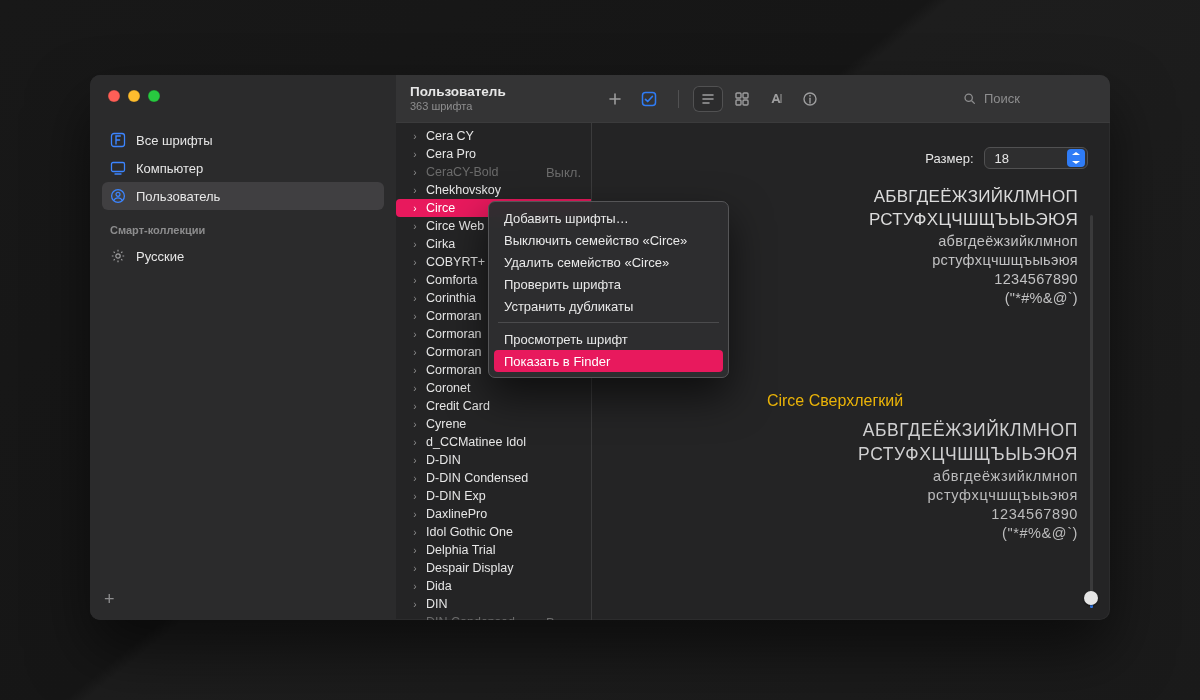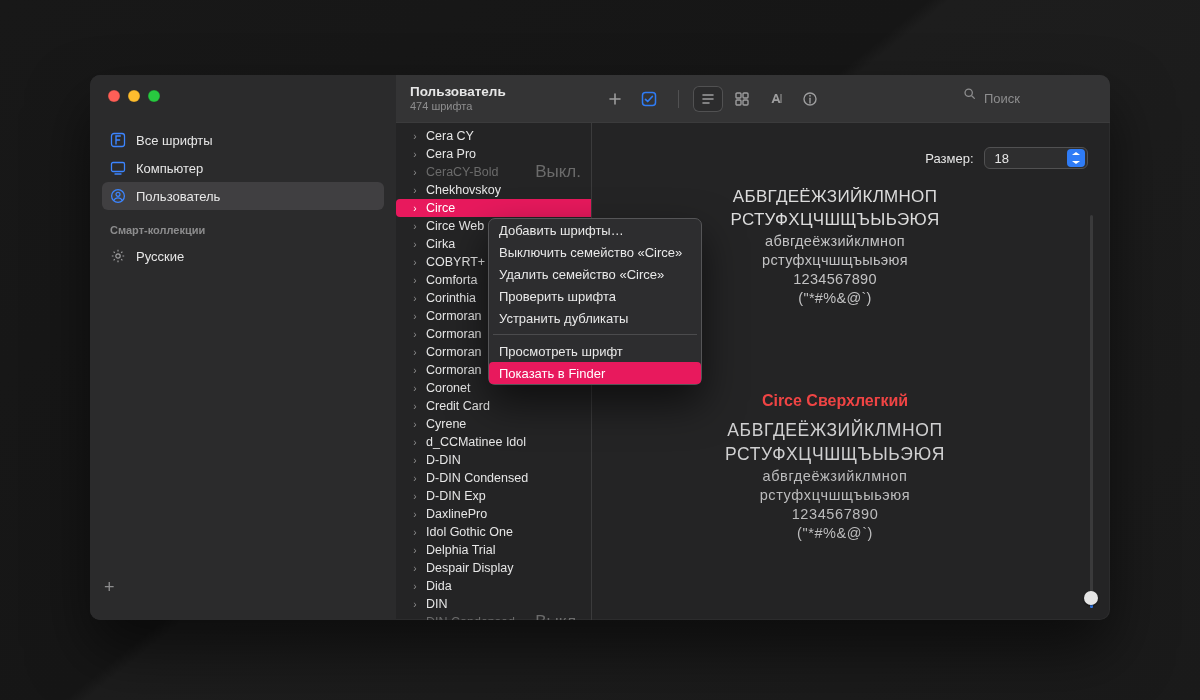--- a/index.html
+++ b/index.html
@@ -44,21 +44,21 @@
     display: flex;
     overflow: hidden;
   }
 
   
   .sidebar {
     width: 306px;
     background: var(--bg-sidebar);
     display: flex;
     flex-direction: column;
-    padding: 0 0 16px 0;
+    padding: 0 0 4px 0;
   }
   .traffic {
     display: flex; gap: 8px;
     padding: 15px 0 12px 18px;
   }
   .traffic span {
     width: 12px; height: 12px; border-radius: 50%;
     box-shadow: inset 0 0 0 .5px rgba(0,0,0,.25);
   }
   .sidebar-body { padding: 12px 12px 0 12px; }
@@ -115,21 +115,21 @@
     width: 30px; height: 26px;
     border-radius: 6px;
     display: flex; align-items: center; justify-content: center;
     color: var(--icon-gray);
   }
   .tb-btn svg { width: 16px; height: 16px; }
   .tb-btn.view-active { background: #2c2c2d; box-shadow: inset 0 0 0 1px var(--outline); }
   .tb-btn.check svg { color: var(--blue); }
   .search-wrap {
     margin-left: auto;
-    display: flex; gap: 6px;
+    display: flex; align-items: center; gap: 6px;
     color: var(--txt-dim);
     font-size: 13px;
     padding: 0 6px 0 10px;
     height: 24px;
   }
   .search-wrap input {
     background: transparent; border: none; outline: none;
     color: var(--txt); font-size: 13px;
     width: 110px;
   }
@@ -158,21 +158,21 @@
     color: var(--txt);
     white-space: nowrap;
     position: relative;
   }
   .font-row .chev {
     width: 10px; display: inline-flex; justify-content: center;
     color: var(--txt-dim); font-size: 10px; margin-right: 6px;
   }
   .font-row.off { color: var(--txt-off); }
   .font-row .suffix {
-    margin-left: auto; color: var(--txt-off); font-size: 17px;
+    margin-left: auto; color: var(--txt-off); font-size: 13px;
   }
   .font-row.selected, .font-row.selected .chev { color: #fff; }
   .font-row.selected { background: var(--bg-hot); }
   
   .font-row.sel-cap {
     border-radius: 4px 0 0 4px;
   }
 
   
   .preview {
@@ -203,25 +203,25 @@
 
   .preview-body {
     position: absolute;
     left: 0; right: 32px; top: 0; bottom: 0;
     overflow: hidden;
     color: #d9d9d9;
     text-align: center;
   }
   .sample-block { margin-top: 64px; }
   .sample-block .slot-title { font-size: 16px; color: #b6b6b7; margin-bottom: 10px; }
-  .sample-block .line { margin: 3px 0; letter-spacing: 0.3px; }
+  .sample-block .line { margin: 3px 0; letter-spacing: 0.3px; text-align: right; }
   .sample-block.reg .line { font-size: 17px; color: #dcdcdc; }
   .sample-block.reg .line.small { font-size: 14.5px; color: #c2c2c3; }
   .sample-block.thin { margin-top: 86px; }
-  .sample-block.thin .slot-title { color: #ef4444; font-weight: 700; }
+  .sample-block.thin .slot-title { color: #eab308; font-weight: 400; }
   .sample-block.thin .line { font-size: 17.5px; font-weight: 200; color: #d0d0d1; letter-spacing: .6px;}
   .sample-block.thin .line.small { font-size: 14.5px; font-weight: 300; color: #bcbcbd; }
 
   .vslider {
     position: absolute;
     right: 12px; top: 92px; bottom: 12px;
     width: 14px;
     display: flex; flex-direction: column; align-items: center;
   }
   .vslider .track {
@@ -235,26 +235,27 @@
   .vslider .knob {
     position: absolute; left: 50%; bottom: 10px;
     transform: translate(-50%, 50%);
     width: 14px; height: 14px; border-radius: 50%;
     background: #e5e5e5; box-shadow: 0 1px 2px rgba(0,0,0,.6);
   }
 
   
   .context-menu {
     position: absolute;
-    left: 398px; top: 143px;
-    width: 214px;
+    left: 398px; top: 126px;
+    width: 241px;
     background: rgba(45,45,47,.97);
     border: 1px solid #555557;
     border-radius: 7px;
     box-shadow: 0 18px 40px rgba(0,0,0,.6);
+    padding: 5px;
     backdrop-filter: blur(10px);
     z-index: 50;
   }
   .cm-item {
     height: 22px;
     display: flex; align-items: center;
     padding: 0 10px;
     font-size: 13px;
     border-radius: 4px;
     color: #e9e9e9;
@@ -325,21 +326,21 @@
     <div class="sidebar-footer">
        <span>+</span>
     </div>
   </aside>
 
   <div class="main">
 
     <div class="header">
       <div class="title-block">
         <span class="title">Пользователь</span>
-        <span class="subtitle">474 шрифта</span>
+        <span class="subtitle">363 шрифта</span>
       </div>
 
       <div class="tb-group">
         <div class="tb-btn">
           <svg viewBox="0 0 16 16" stroke="currentColor" stroke-width="1.6" stroke-linecap="round">
               <path d="M8 3v10M3 8h10"></path>
             </svg>
         </div>
         <div class="tb-btn check">
           <svg viewBox="0 0 16 16" fill="none">

